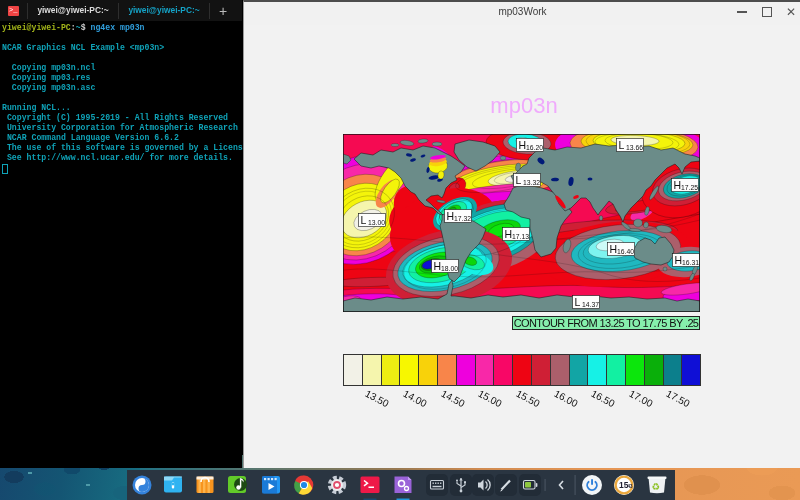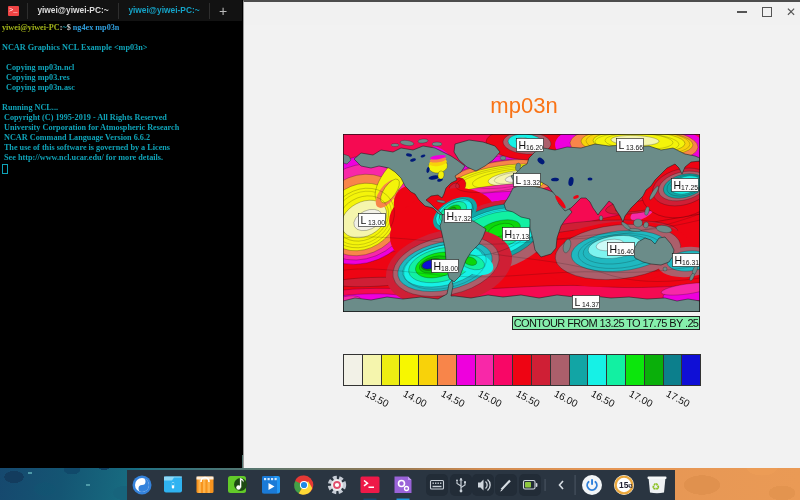--- a/index.html
+++ b/index.html
@@ -17,27 +17,28 @@
 radial-gradient(3px 2px at 30px 18px,#4e9aa8 0 70%,transparent 71%),
 radial-gradient(3px 2px at 88px 30px,#4e9aa8 0 70%,transparent 71%),
 linear-gradient(100deg,#16486e 0%,#145573 45%,#187083 100%);"></div>
 <div class="abs" style="left:672px;top:455px;width:128px;height:45px;background:
 radial-gradient(30px 16px at 30px 30px,#e0914e 0 60%,transparent 61%),
 radial-gradient(26px 14px at 90px 12px,#ec9c56 0 60%,transparent 61%),
 radial-gradient(22px 12px at 110px 38px,#e3944f 0 60%,transparent 61%);"></div>
 
 <div class="abs" style="left:243px;top:0;width:557px;height:468px;background:#f2f2f2;border-top:2px solid #4d4d4d;border-left:1px solid #9a9a9a;box-sizing:border-box;">
   <div class="abs" style="left:0;top:0;width:557px;height:23px;background:#f1f1f1;"></div>
+  <div class="abs" style="left:0;top:4px;width:557px;height:16px;text-align:center;font-size:10px;color:#3c3c3c;">mp03Work</div>
 
   <div class="abs" style="left:493px;top:9px;width:10px;height:1.6px;background:#555;"></div>
   <div class="abs" style="left:518px;top:5px;width:8px;height:8px;border:1.6px solid #555;"></div>
   <div class="abs" style="left:542px;top:4px;width:12px;height:12px;font-size:12px;color:#555;line-height:12px;">✕</div>
 </div>
 
-<div class="abs" style="left:424px;top:93px;width:200px;text-align:center;font-size:22px;color:#f97316;">mp03n</div>
+<div class="abs" style="left:424px;top:93px;width:200px;text-align:center;font-size:22px;color:#f0abfc;">mp03n</div>
 
 <div class="abs" id="mapbox" style="left:343px;top:134px;width:357px;height:178px;">
 <svg width="357" height="178" viewBox="0 0 357 178" xmlns="http://www.w3.org/2000/svg">
       <rect x="0" y="0" width="357" height="178" fill="#f50a52"></rect>
 <path d="M0,126 C30,120 60,116 95,112 C140,107 160,100 185,96 C230,90 250,92 280,88 C310,84 335,78 357,72 L357,170 L0,170 Z" fill="#ee0413" stroke="rgba(10,10,10,0.6)" stroke-width="0.4"></path>
 <path d="M185,96 C215,92 240,90 262,84 C292,78 316,70 332,63 C342,59 350,57 357,55 L357,80 L185,110 Z" fill="#ee0413" stroke="rgba(10,10,10,0.6)" stroke-width="0.4"></path>
 <ellipse cx="326" cy="70" rx="22" ry="9" fill="#ee0413" transform="rotate(-35 326 70)"></ellipse>
 <ellipse cx="300" cy="78" rx="14" ry="6" fill="#f828a8" transform="rotate(-30 300 78)"></ellipse>
 <ellipse cx="250" cy="103" rx="85" ry="16" fill="#cf1f35" stroke="rgba(10,10,10,0.6)" stroke-width="0.4" transform="rotate(-4 250 103)"></ellipse>
 <ellipse cx="255" cy="104" rx="70" ry="10" fill="#ee0413" stroke="rgba(10,10,10,0.6)" stroke-width="0.4" transform="rotate(-4 255 104)"></ellipse>
@@ -269,21 +270,21 @@
   <div class="abs" style="left:0;top:0;width:242px;height:21px;background:#121212;"></div>
   <div class="abs" style="left:8px;top:6px;width:11px;height:10px;background:#f25022;border-radius:1px;background:#ef4444;"></div>
   <div class="abs" style="left:9px;top:5px;width:10px;height:9px;font-size:7px;color:#fff;font-family:'Liberation Mono',monospace;line-height:10px;">&gt;_</div>
   <div class="abs" style="left:27px;top:3px;width:1px;height:16px;background:#2e2e2e;"></div>
   <div class="abs" style="left:118px;top:3px;width:1px;height:16px;background:#2e2e2e;"></div>
   <div class="abs" style="left:209px;top:3px;width:1px;height:16px;background:#2e2e2e;"></div>
   <div class="abs" style="left:28px;top:5px;width:90px;text-align:center;font-size:8.4px;font-weight:bold;color:#ddd;">yiwei@yiwei-PC:~</div>
   <div class="abs" style="left:119px;top:5px;width:90px;text-align:center;font-size:8.4px;font-weight:bold;color:#15a3c7;">yiwei@yiwei-PC:~</div>
   <div class="abs" style="left:215px;top:2px;width:16px;height:18px;font-size:14px;color:#bbb;font-weight:300;line-height:18px;text-align:center;">+</div>
 
-  <pre id="term" style="position:absolute;left:2px;top:23px;margin:0;font-family:Liberation Serif, serif;font-size:8.2px;line-height:10px;font-weight:bold;color:#0fa3b8;"><span style="color:#a3b519">yiwei@yiwei-PC</span><span style="color:#ccc">:</span><span style="color:#19b4c8">~</span><span style="color:#ccc">$</span> <span style="color:#2f9edc">ng4ex mp03n</span>
+  <pre id="term" style="position:absolute;left:2px;top:23px;margin:0;font-family:Liberation Mono, monospace;font-size:8.2px;line-height:10px;font-weight:bold;color:#0fa3b8;"><span style="color:#a3b519">yiwei@yiwei-PC</span><span style="color:#ccc">:</span><span style="color:#19b4c8">~</span><span style="color:#ccc">$</span> <span style="color:#2f9edc">ng4ex mp03n</span>
 
 NCAR Graphics NCL Example &lt;mp03n&gt;
 
   Copying mp03n.ncl
   Copying mp03.res
   Copying mp03n.asc
 
 Running NCL...
  Copyright (C) 1995-2019 - All Rights Reserved
  University Corporation for Atmospheric Research

